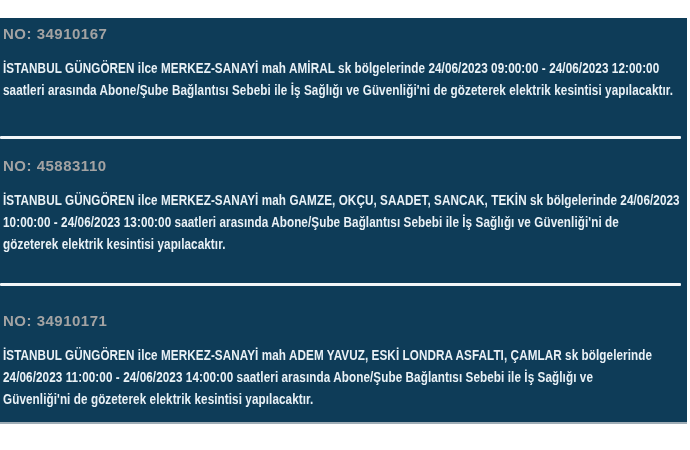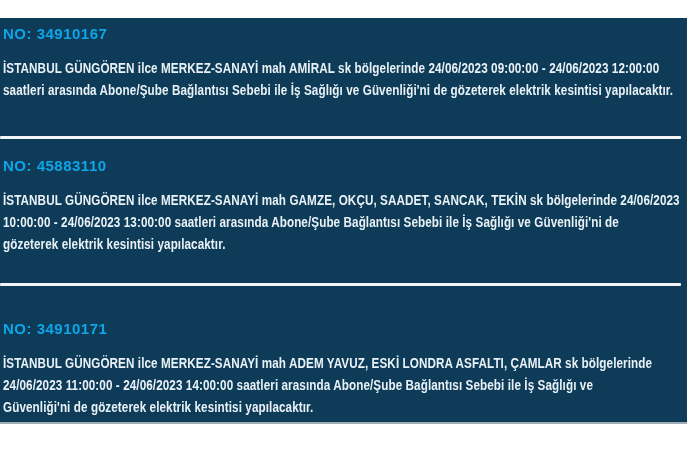--- a/index.html
+++ b/index.html
@@ -32,25 +32,25 @@
     box-sizing: border-box;
   }
   .notice-1 { height: 118px; }
   .notice-2 { height: 144px; }
   .notice-3 { height: 136px; }
   .notice-no {
     font-size: 15px;
     font-weight: 700;
     line-height: 22px;
     letter-spacing: 0.5px;
-    color: #0ea5e9;
+    color: #a3a3a3;
   }
   .notice-1 .notice-no { margin-top: 5px; }
   .notice-2 .notice-no { margin-top: 16px; }
-  .notice-3 .notice-no { margin-top: 32px; }
+  .notice-3 .notice-no { margin-top: 24px; }
   .notice-body {
     margin: 12px 0 0 0;
     width: 824px;
     font-size: 14px;
     font-weight: 700;
     line-height: 22px;
     letter-spacing: 0.1px;
     white-space: pre-line;
     transform: scaleX(0.835);
     transform-origin: 0 0;

